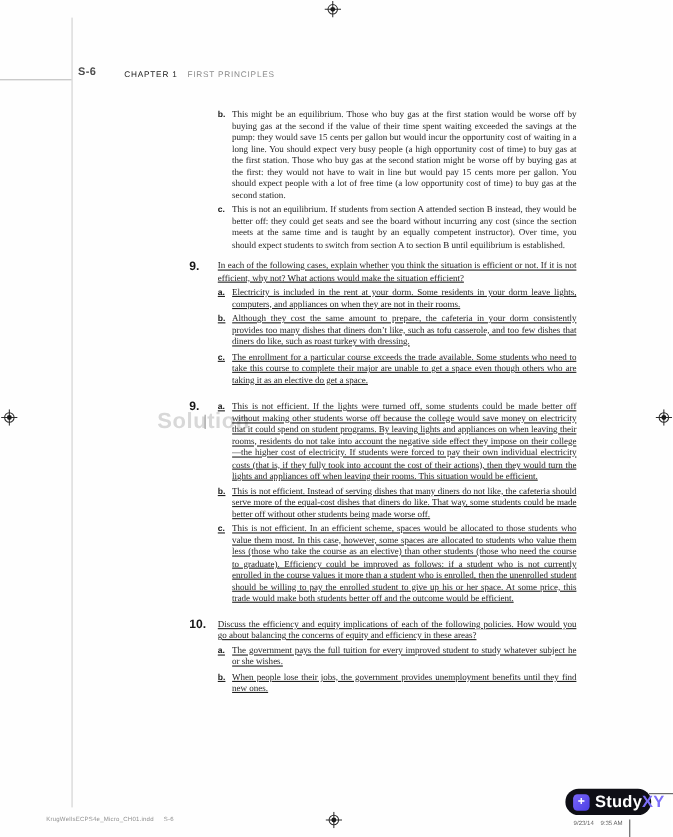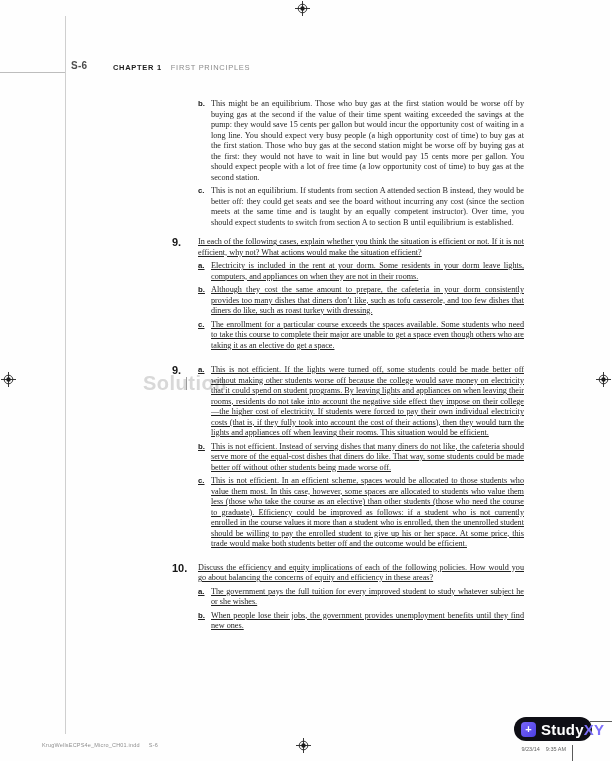--- a/index.html
+++ b/index.html
@@ -19,21 +19,21 @@
 
   
   .vrule { position:absolute; left:65px; top:16px; width:1px; height:718px; background:#cfcfcf; }
   .hrule { position:absolute; left:0; top:72px; width:65px; height:1px; background:#bdbdbd; }
 
   
   .folio { position:absolute; left:71px; top:60px; font-family:"Liberation Sans",sans-serif;
            font-size:10px; font-weight:bold; color:#4d4d4d; letter-spacing:0.3px; }
   .runhead { position:absolute; left:113px; top:63px; font-family:"Liberation Sans",sans-serif;
              font-size:7.5px; letter-spacing:0.7px; }
-  .runhead .chap { font-weight:bold; color:#1c1c1c; }
+  .runhead .chap { font-weight:normal; color:#1c1c1c; }
   .runhead .chtitle { color:#8a8a8a; margin-left:9px; }
 
   
   .watermark { position:absolute; left:143px; top:372px; z-index:0;
                font-family:"Liberation Sans",sans-serif; font-weight:bold;
                font-size:20px; letter-spacing:0.5px; color:#d8d8d8; }
 
   
   .content { position:absolute; left:172px; top:99px; width:352px; z-index:1;
              font-size:8.2px; line-height:10.5px; text-align:justify; }
@@ -153,21 +153,21 @@
         <div class="sub">
           <span class="sub-label">a.</span>
           <span class="sub-text">Electricity is included in the rent at your dorm. Some residents in your dorm leave lights, computers, and appliances on when they are not in their rooms.</span>
         </div>
         <div class="sub">
           <span class="sub-label">b.</span>
           <span class="sub-text">Although they cost the same amount to prepare, the cafeteria in your dorm consistently provides too many dishes that diners don’t like, such as tofu casserole, and too few dishes that diners do like, such as roast turkey with dressing.</span>
         </div>
         <div class="sub">
           <span class="sub-label">c.</span>
-          <span class="sub-text">The enrollment for a particular course exceeds the spaces available. Some students who need to take this course to complete their major are unable to get a space even though others who are taking it as an elective do get a space.</span>
+          <span class="sub-text">The enrollment for a particular course exceeds the trade available. Some students who need to take this course to complete their major are unable to get a space even though others who are taking it as an elective do get a space.</span>
         </div>
       </div>
     </section>
 
     <section class="block qrow sol">
       <div class="margin-tick"></div>
       <span class="q-num">9.</span>
       <div class="q-body">
         <div class="sub">
           <span class="sub-label">a.</span>

